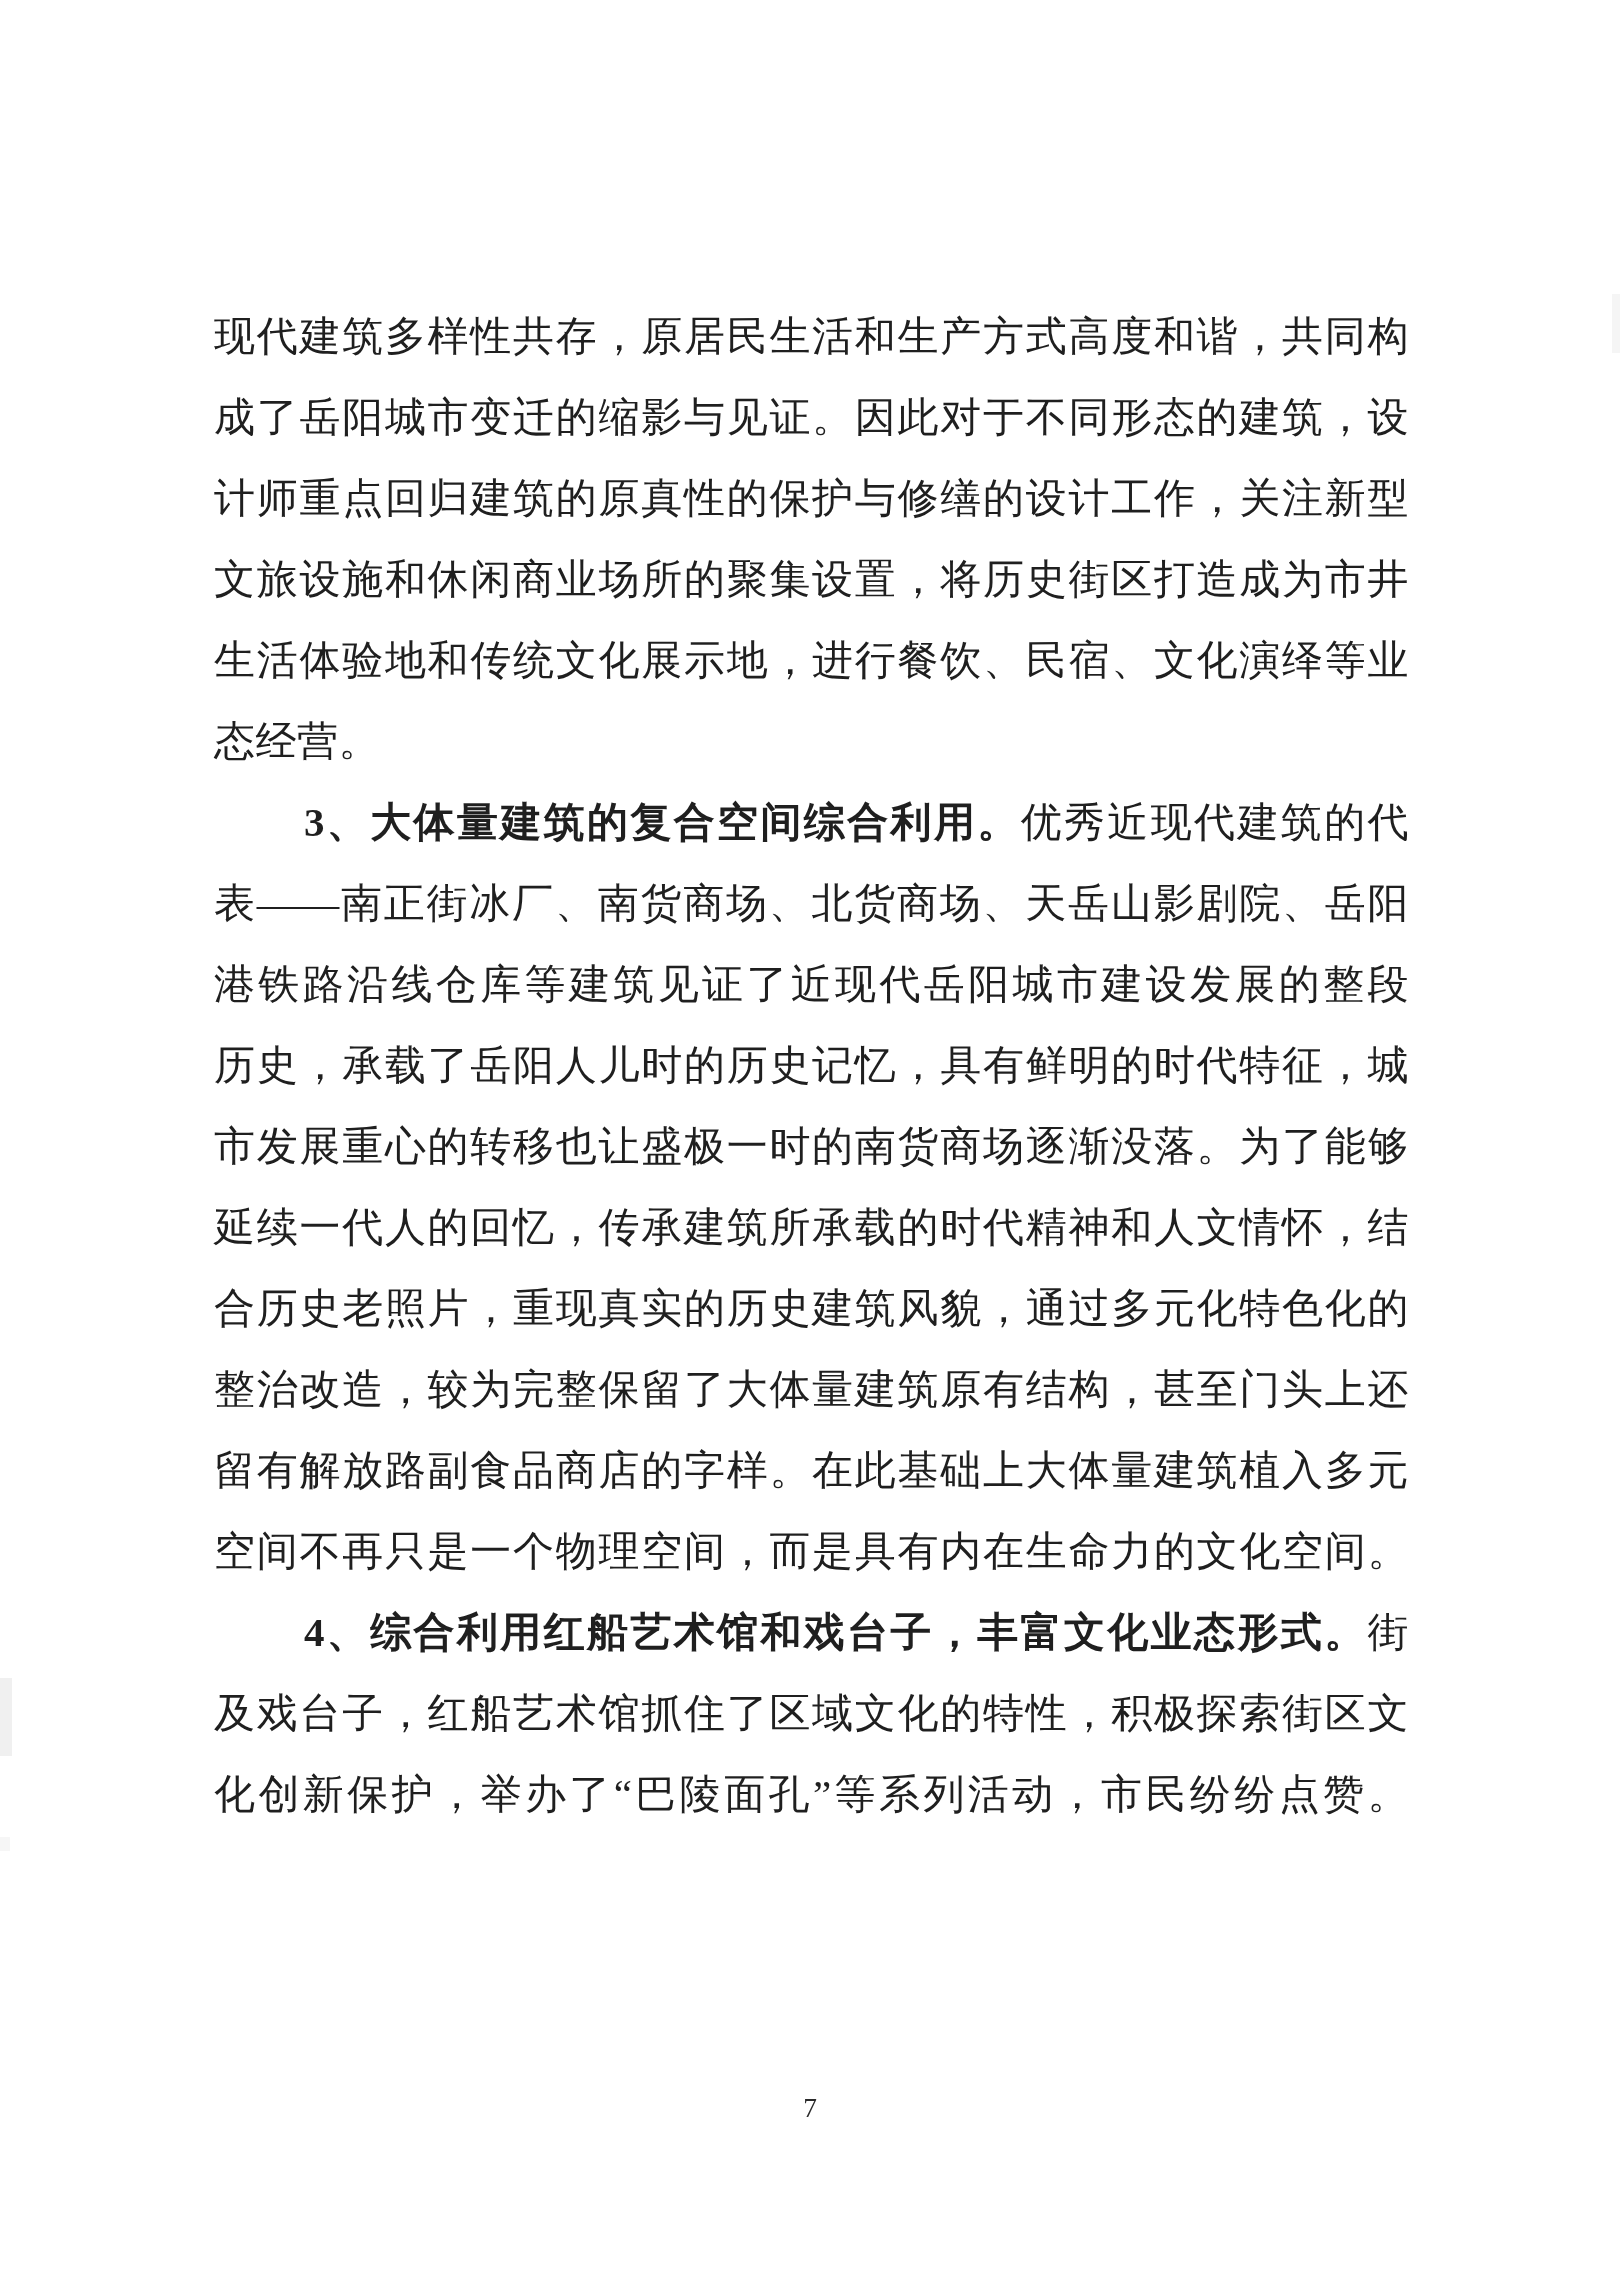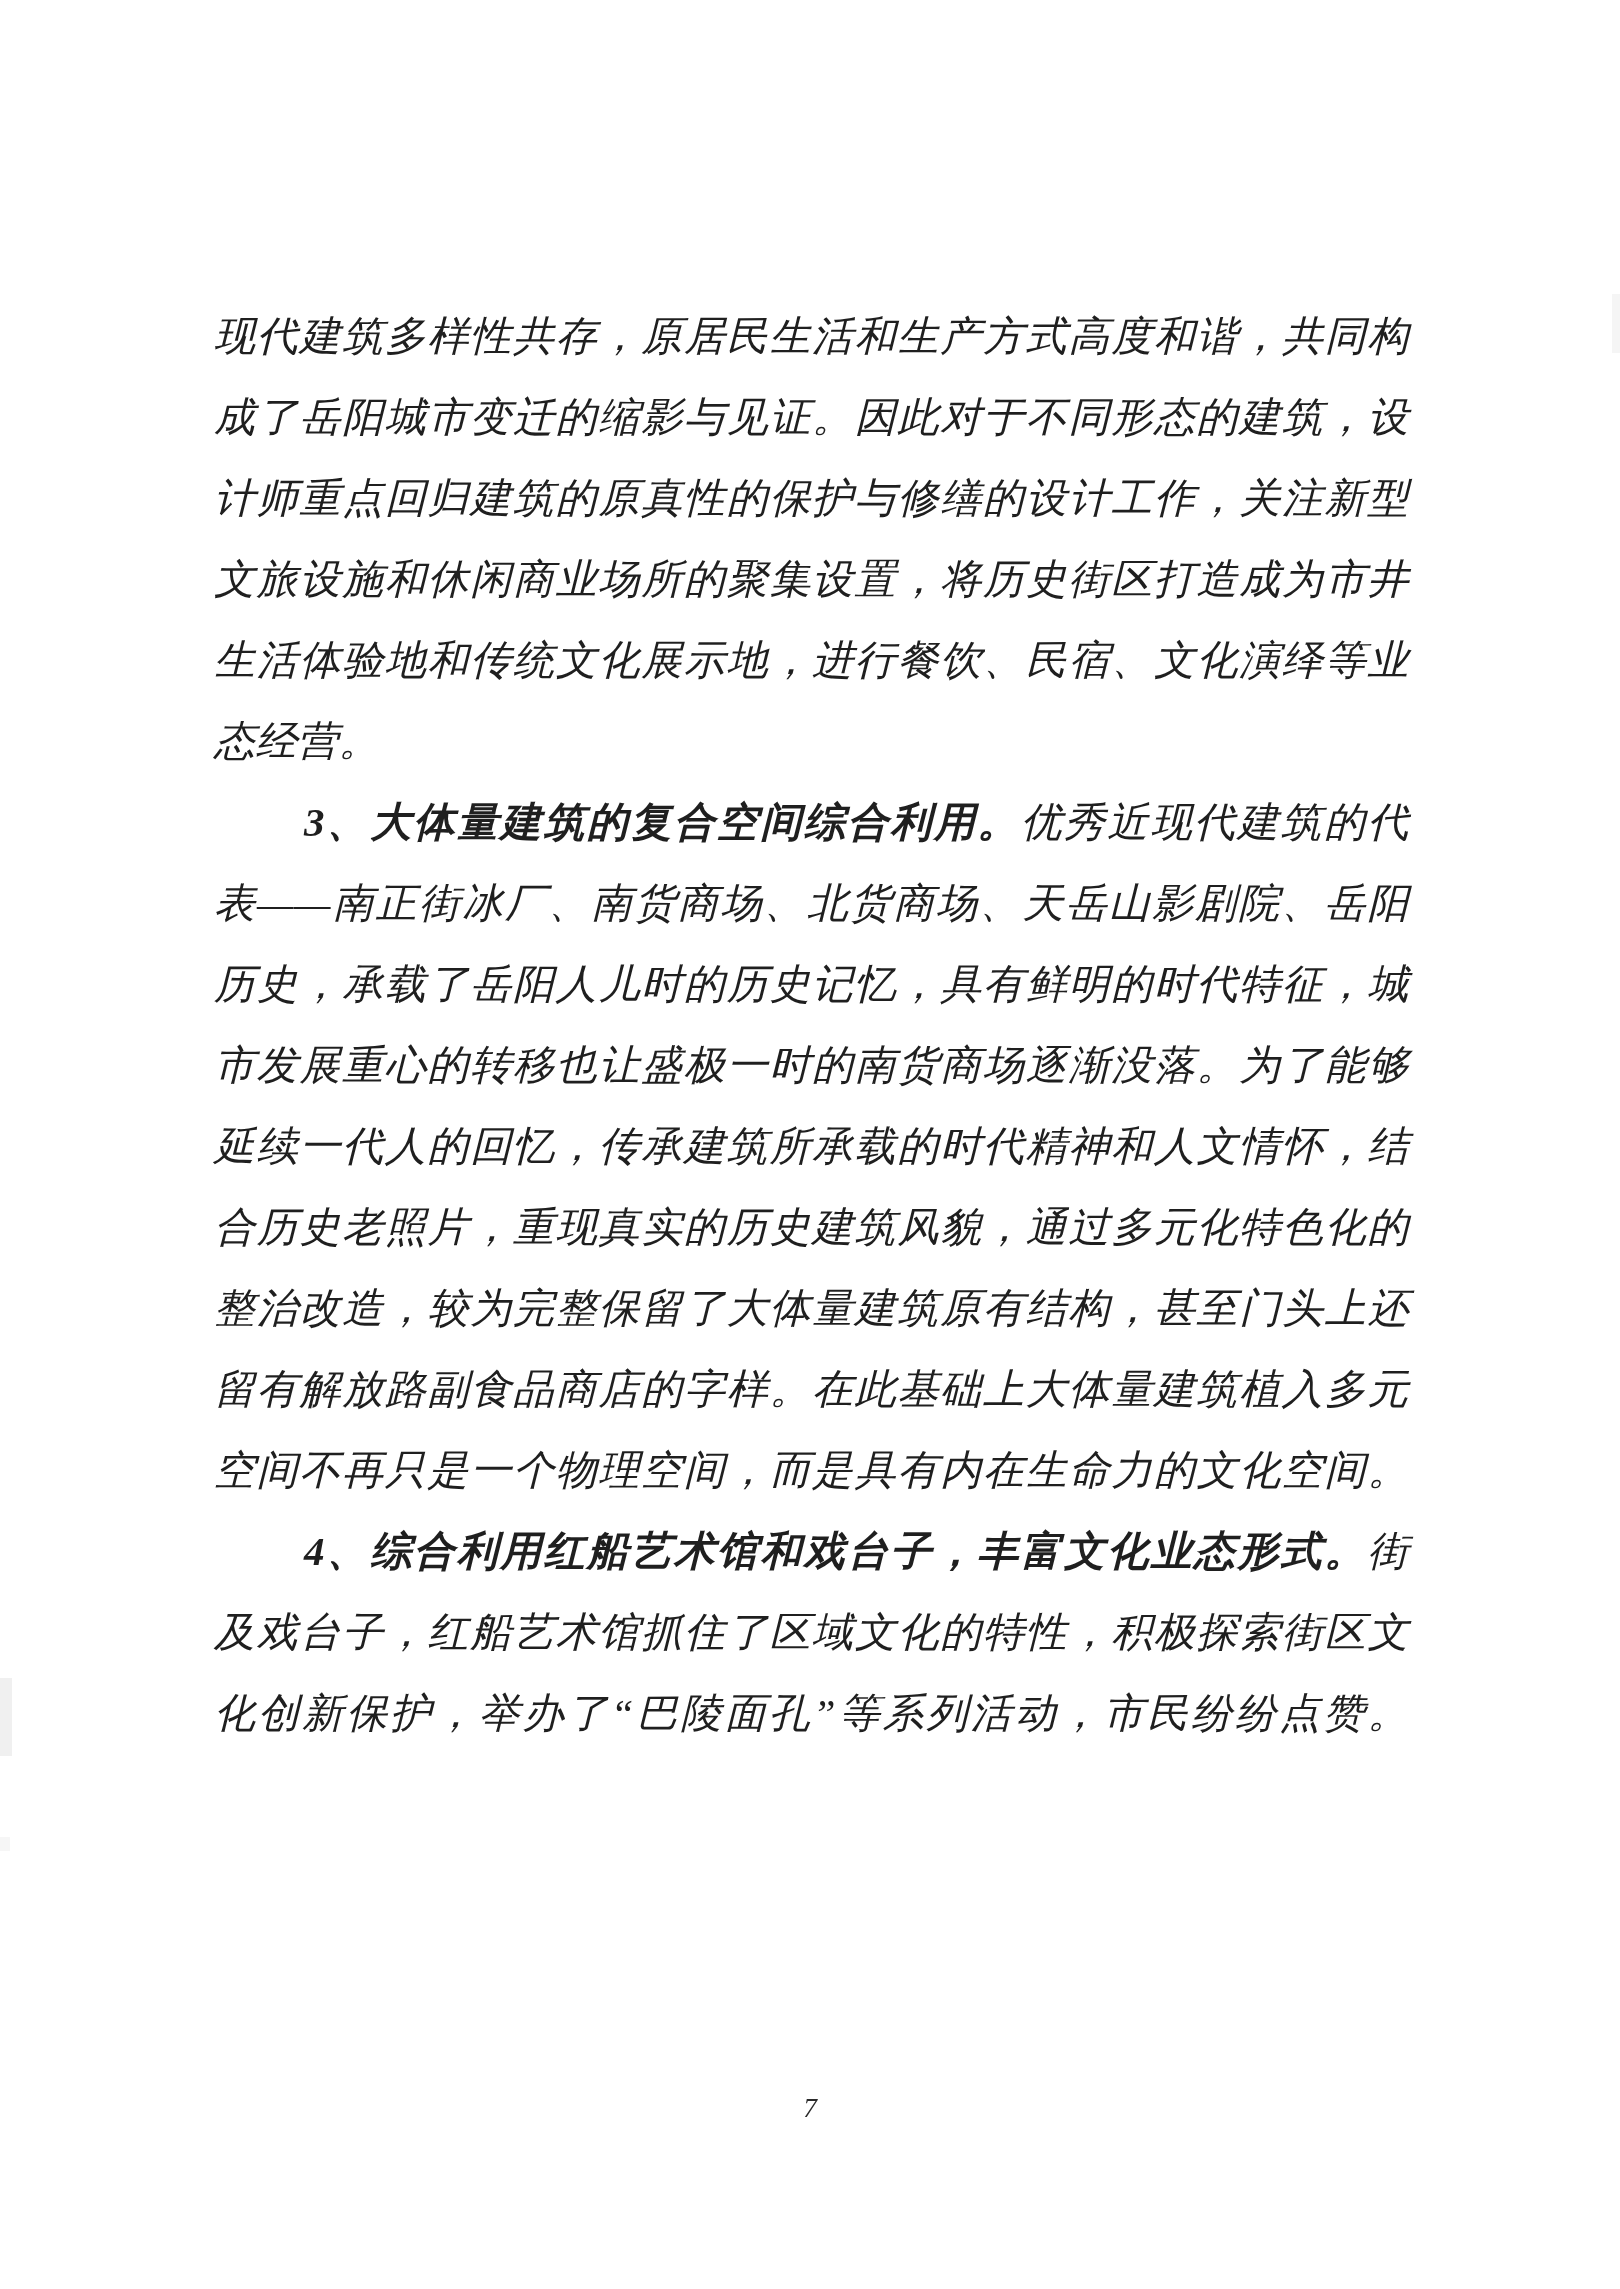--- a/index.html
+++ b/index.html
@@ -11,21 +11,20 @@
     height: 2290px;
     background: #ffffff;
     position: relative;
     overflow: hidden;
     font-family: "Liberation Serif", "DejaVu Serif", serif;
   }
   .page {
     position: absolute;
     inset: 0;
     background: #ffffff;
-    font-style: italic;
   }
   
   .artifact-left {
     position: absolute;
     left: 0;
     top: 1678px;
     width: 11.8px;
     height: 78px;
     background: #f0f0f0;
   }
@@ -94,20 +93,21 @@
 
   <div class="text-block">
       <div class="line just"><span class="seg-regular">现代建筑多样性共存，原居民生活和生产方式高度和谐，共同构</span></div>
       <div class="line just"><span class="seg-regular">成了岳阳城市变迁的缩影与见证。因此对于不同形态的建筑，设</span></div>
       <div class="line just"><span class="seg-regular">计师重点回归建筑的原真性的保护与修缮的设计工作，关注新型</span></div>
       <div class="line just"><span class="seg-regular">文旅设施和休闲商业场所的聚集设置，将历史街区打造成为市井</span></div>
       <div class="line just"><span class="seg-regular">生活体验地和传统文化展示地，进行餐饮、民宿、文化演绎等业</span></div>
       <div class="line nojust"><span class="seg-regular">态经营。</span></div>
       <div class="line just ind"><span class="seg-bold">3、大体量建筑的复合空间综合利用。</span><span class="seg-regular">优秀近现代建筑的代</span></div>
       <div class="line just"><span class="seg-regular">表——南正街冰厂、南货商场、北货商场、天岳山影剧院、岳阳</span></div>
+      <div class="line just"><span class="seg-regular">港铁路沿线仓库等建筑见证了近现代岳阳城市建设发展的整段</span></div>
       <div class="line just"><span class="seg-regular">历史，承载了岳阳人儿时的历史记忆，具有鲜明的时代特征，城</span></div>
       <div class="line just"><span class="seg-regular">市发展重心的转移也让盛极一时的南货商场逐渐没落。为了能够</span></div>
       <div class="line just"><span class="seg-regular">延续一代人的回忆，传承建筑所承载的时代精神和人文情怀，结</span></div>
       <div class="line just"><span class="seg-regular">合历史老照片，重现真实的历史建筑风貌，通过多元化特色化的</span></div>
       <div class="line just"><span class="seg-regular">整治改造，较为完整保留了大体量建筑原有结构，甚至门头上还</span></div>
       <div class="line just"><span class="seg-regular">留有解放路副食品商店的字样。在此基础上大体量建筑植入多元</span></div>
       <div class="line just"><span class="seg-regular">空间不再只是一个物理空间，而是具有内在生命力的文化空间。</span></div>
       <div class="line just ind"><span class="seg-bold">4、综合利用红船艺术馆和戏台子，丰富文化业态形式。</span><span class="seg-regular">街</span></div>
       <div class="line just"><span class="seg-regular">及戏台子，红船艺术馆抓住了区域文化的特性，积极探索街区文</span></div>
       <div class="line just"><span class="seg-regular">化创新保护，举办了“巴陵面孔”等系列活动，市民纷纷点赞。</span></div>

